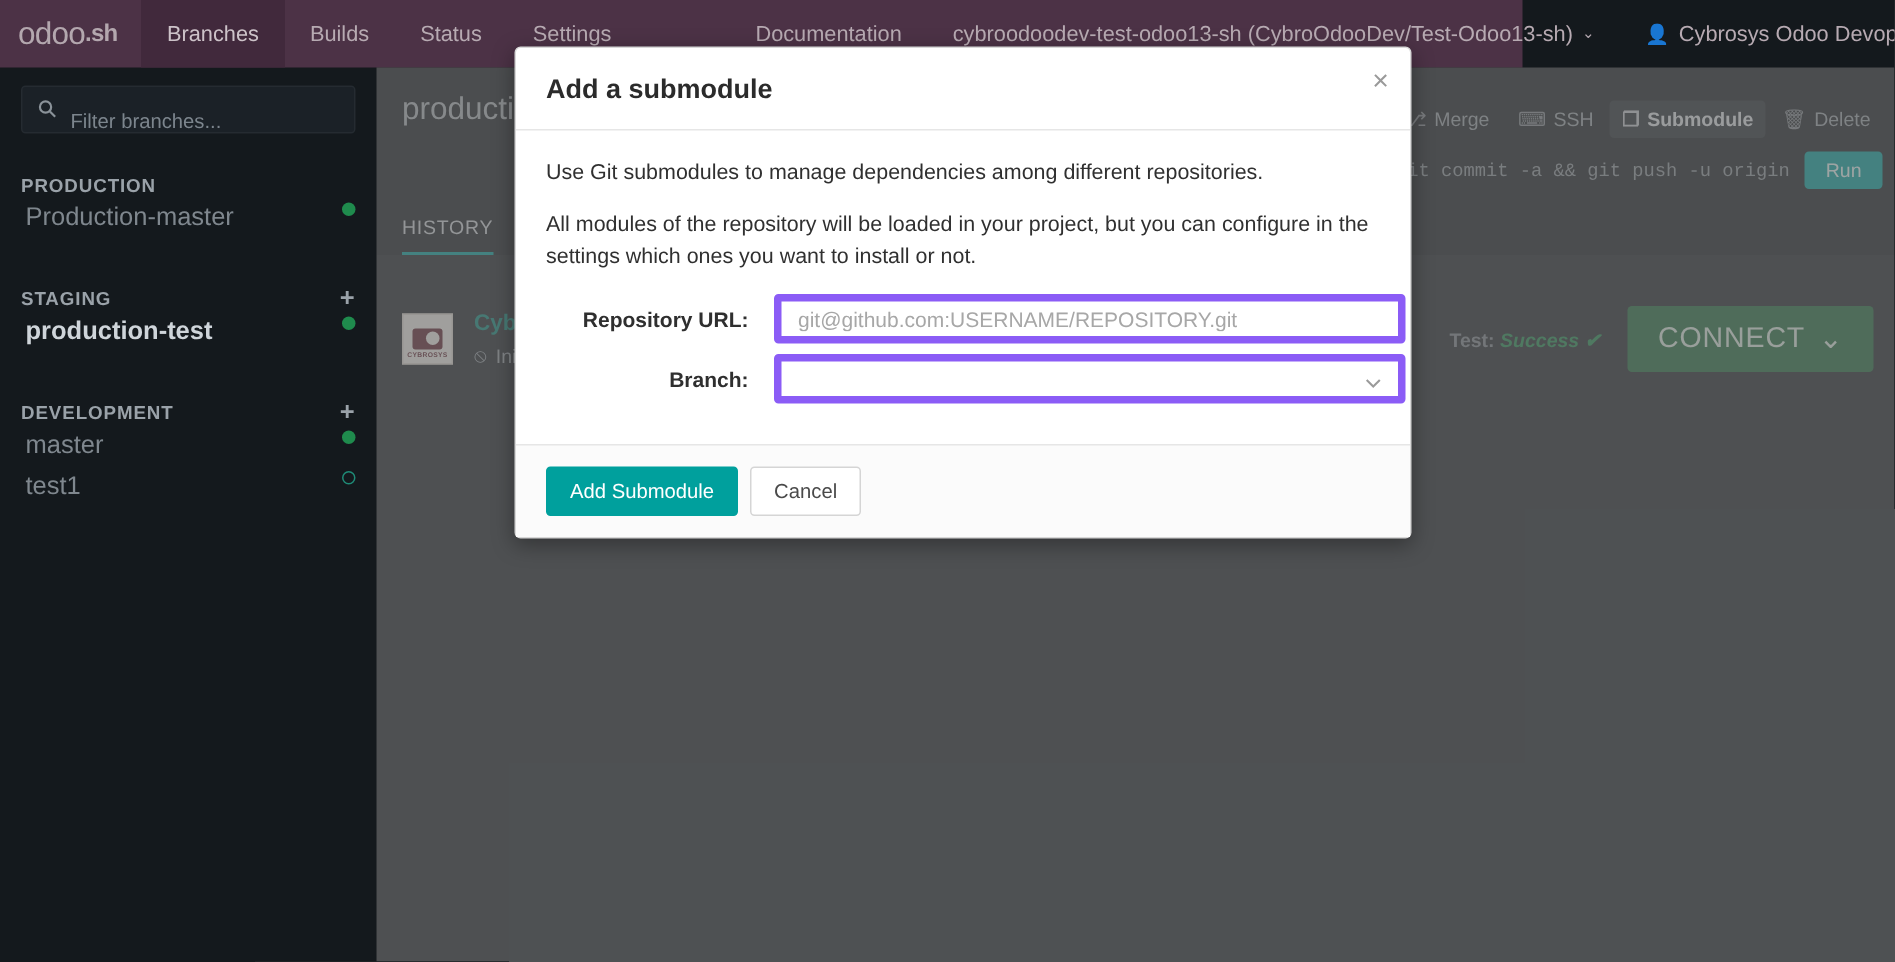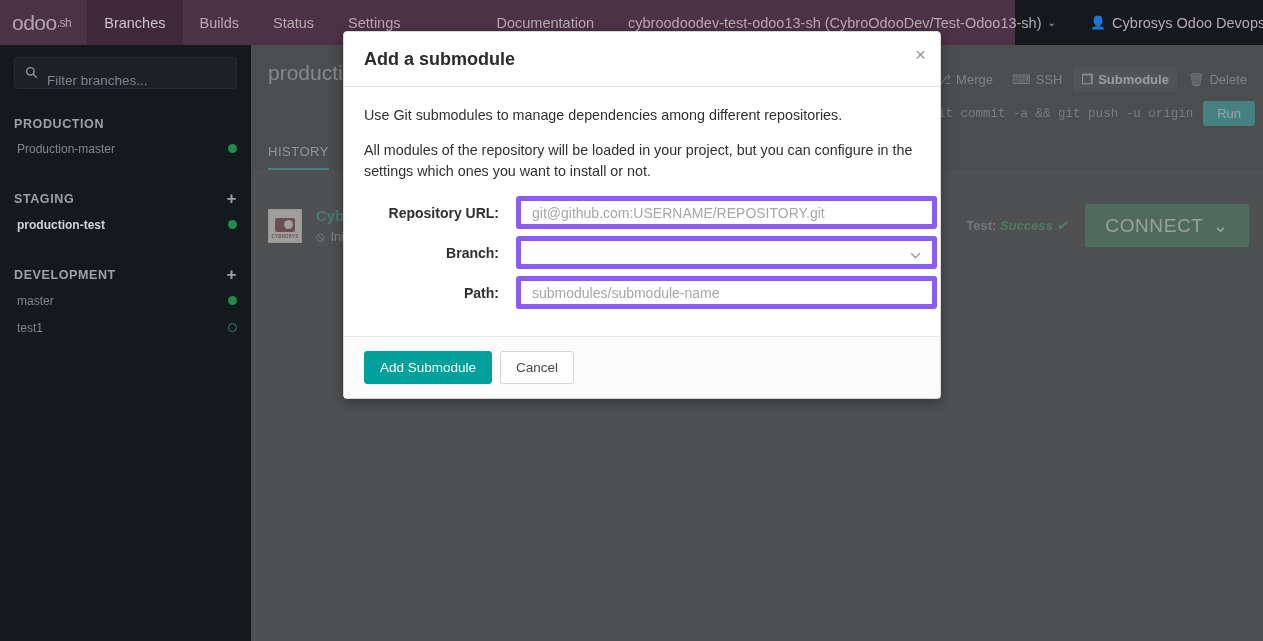--- a/index.html
+++ b/index.html
@@ -19,21 +19,21 @@
     background: #4c3246;
     display: flex; align-items: stretch;
     z-index: 5;
   }
   .brand {
     display: flex; align-items: center;
     padding: 0 16px 0 12px;
     font-size: 21px; letter-spacing: -.5px;
     color: #b3a7ae; font-weight: 400;
   }
-  .brand .dotsh { font-size: 12px; }
+  .brand .dotsh { font-size: 16px; font-weight: bold; }
   .nav-item {
     display: flex; align-items: center;
     padding: 0 17px;
     font-size: 14.5px; color: #b7aab2;
     white-space: nowrap; cursor: pointer;
   }
   .nav-item.active { background: #41293c; color: #cdc3c9; }
   .nav-spacer { flex: 0 0 62px; }
   .nav-right { margin-left: auto; display: flex; align-items: stretch; }
   .caret-dn {
@@ -70,23 +70,23 @@
   .search-box input::placeholder { color: #7c858d; }
 
   .grp-head {
     display: flex; align-items: center; justify-content: space-between;
     margin-top: 28px; margin-bottom: 4px;
     font-size: 12.5px; font-weight: bold; letter-spacing: .6px;
     color: #9aa2a9;
   }
   .grp-add { font-size: 17px; color: #9aa2a9; cursor: pointer; line-height: 1; }
   .branch-row {
-    display: flex; align-items: center; justify-content: space-between;
+    display: flex; align-items: flex-start; justify-content: space-between;
     height: 27px; padding-left: 3px;
-    font-size: 12px; color: #7f878e; cursor: pointer;
+    font-size: 17px; color: #7f878e; cursor: pointer;
   }
   .branch-row.current { color: #cfd5da; font-weight: bold; }
   .dot { width: 9px; height: 9px; border-radius: 50%; background: #1f8b4d; }
   .dot.ring { background: transparent; border: 1.6px solid #1f8b77; }
 
   
   .main {
     position: absolute; top: 45px; left: 251px;
     width: 1012px; height: 596px;
     background: #14191d;
@@ -411,26 +411,20 @@
       <div class="form-row">
         <div class="form-label">Branch:</div>
         <div class="form-ctl">
           <input type="text" value="" readonly="" placeholder="" style="">
           <svg class="chev" viewBox="0 0 12 8" fill="none" stroke="currentColor" stroke-width="1.6">
             <polyline points="1,1.5 6,6.5 11,1.5"></polyline>
           </svg>
         </div>
       </div>
 
-      <div class="form-row">
-        <div class="form-label">Path:</div>
-        <div class="form-ctl">
-          <input type="text" value="" placeholder="submodules/submodule-name" style="">
-        </div>
-      </div>
     </div>
 
     <div class="modal-foot">
       <div class="btn btn-primary">Add Submodule</div>
       <div class="btn btn-default">Cancel</div>
     </div>
   </div>
 
 </div>
 

